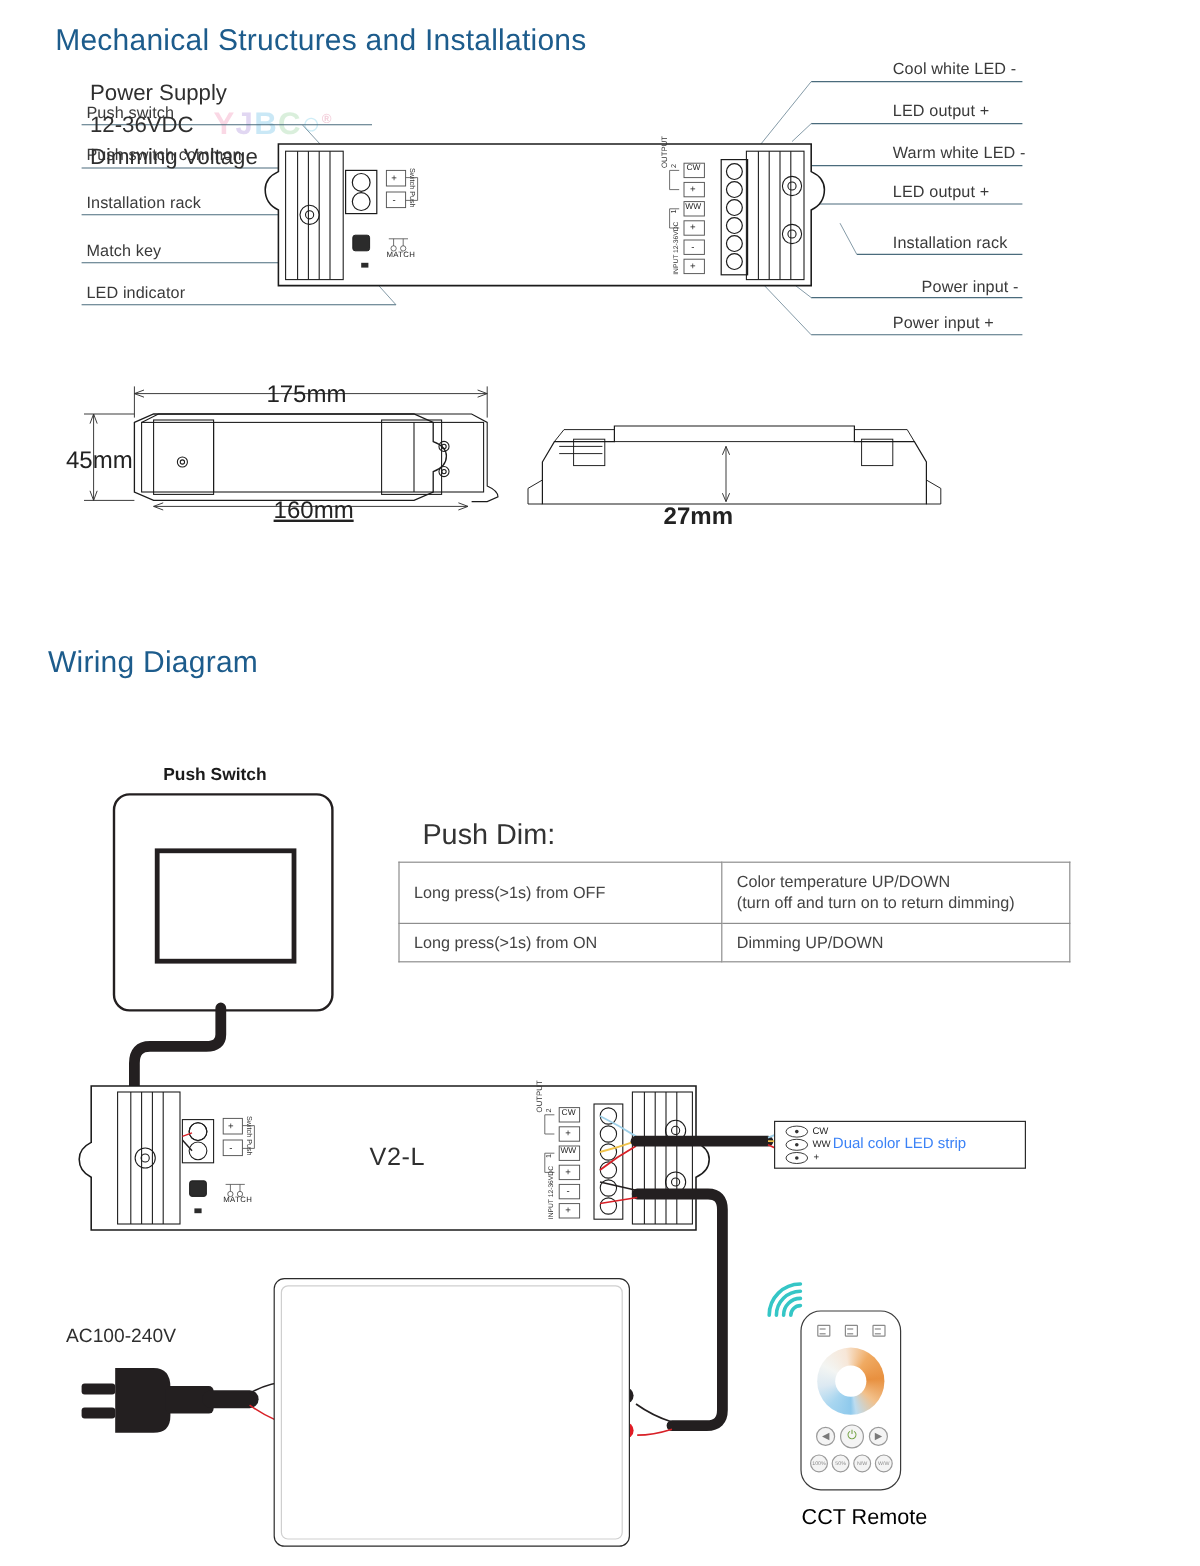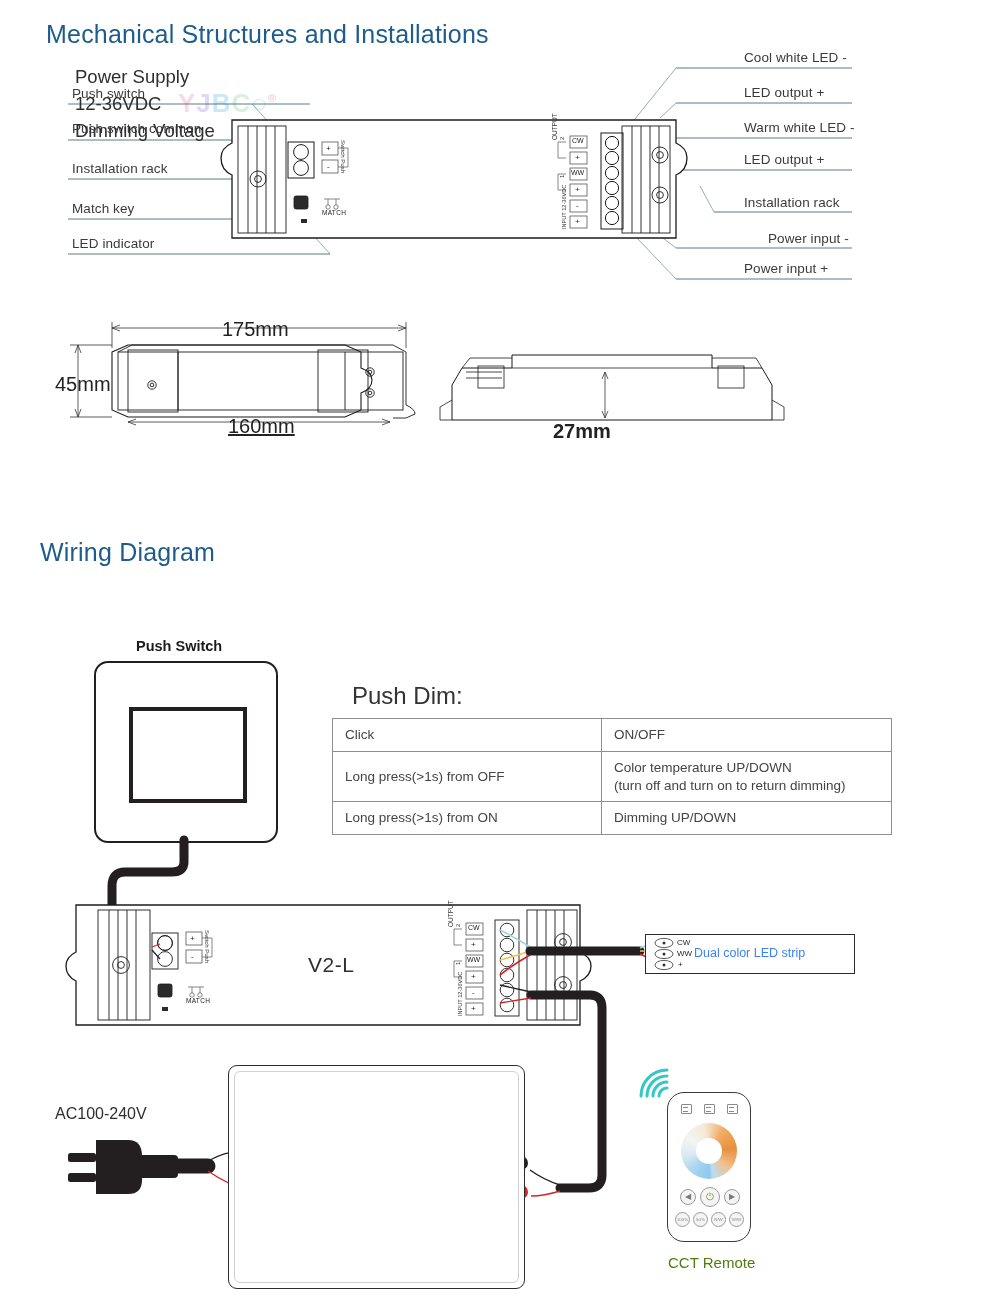--- a/index.html
+++ b/index.html
@@ -212,22 +212,22 @@
     width: 82px;
     height: 148px;
     border: 1.3px solid #3a3a3a;
     border-radius: 17px;
     background: #fff;
   }
   #remote-label {
     position: absolute;
     left: 668px;
     top: 1254px;
-    font-size: 15px;
-    color: #4d7c0f;
+    font-size: 18px;
+    color: #000000;
     white-space: nowrap;
   }
   .rm-top-btn {
     position: absolute;
     width: 9px;
     height: 8px;
     border: 1px solid #8a8a8a;
     border-radius: 1px;
     background: #fff;
   }
@@ -527,26 +527,20 @@
   <div class="dim-text" style="left:553px; top:420px;font-weight:bold;">27mm</div>
 
   <div id="push-switch-label">Push Switch</div>
   <div id="push-switch-body">
     <div id="push-switch-inner"></div>
   </div>
 
   <div id="push-dim-title">Push Dim:</div>
   <table id="push-dim-table">
     <tbody>
-      <tr>
-        <td class="col-action">Click</td>
-        <td>
-          <span>ON/OFF</span>
-        </td>
-      </tr>
       <tr>
         <td class="col-action">Long press(&gt;1s) from OFF</td>
         <td>
           <span>Color temperature UP/DOWN</span><br>
           <span>(turn off and turn on to return dimming)</span>
         </td>
       </tr>
       <tr>
         <td class="col-action">Long press(&gt;1s) from ON</td>
         <td>

